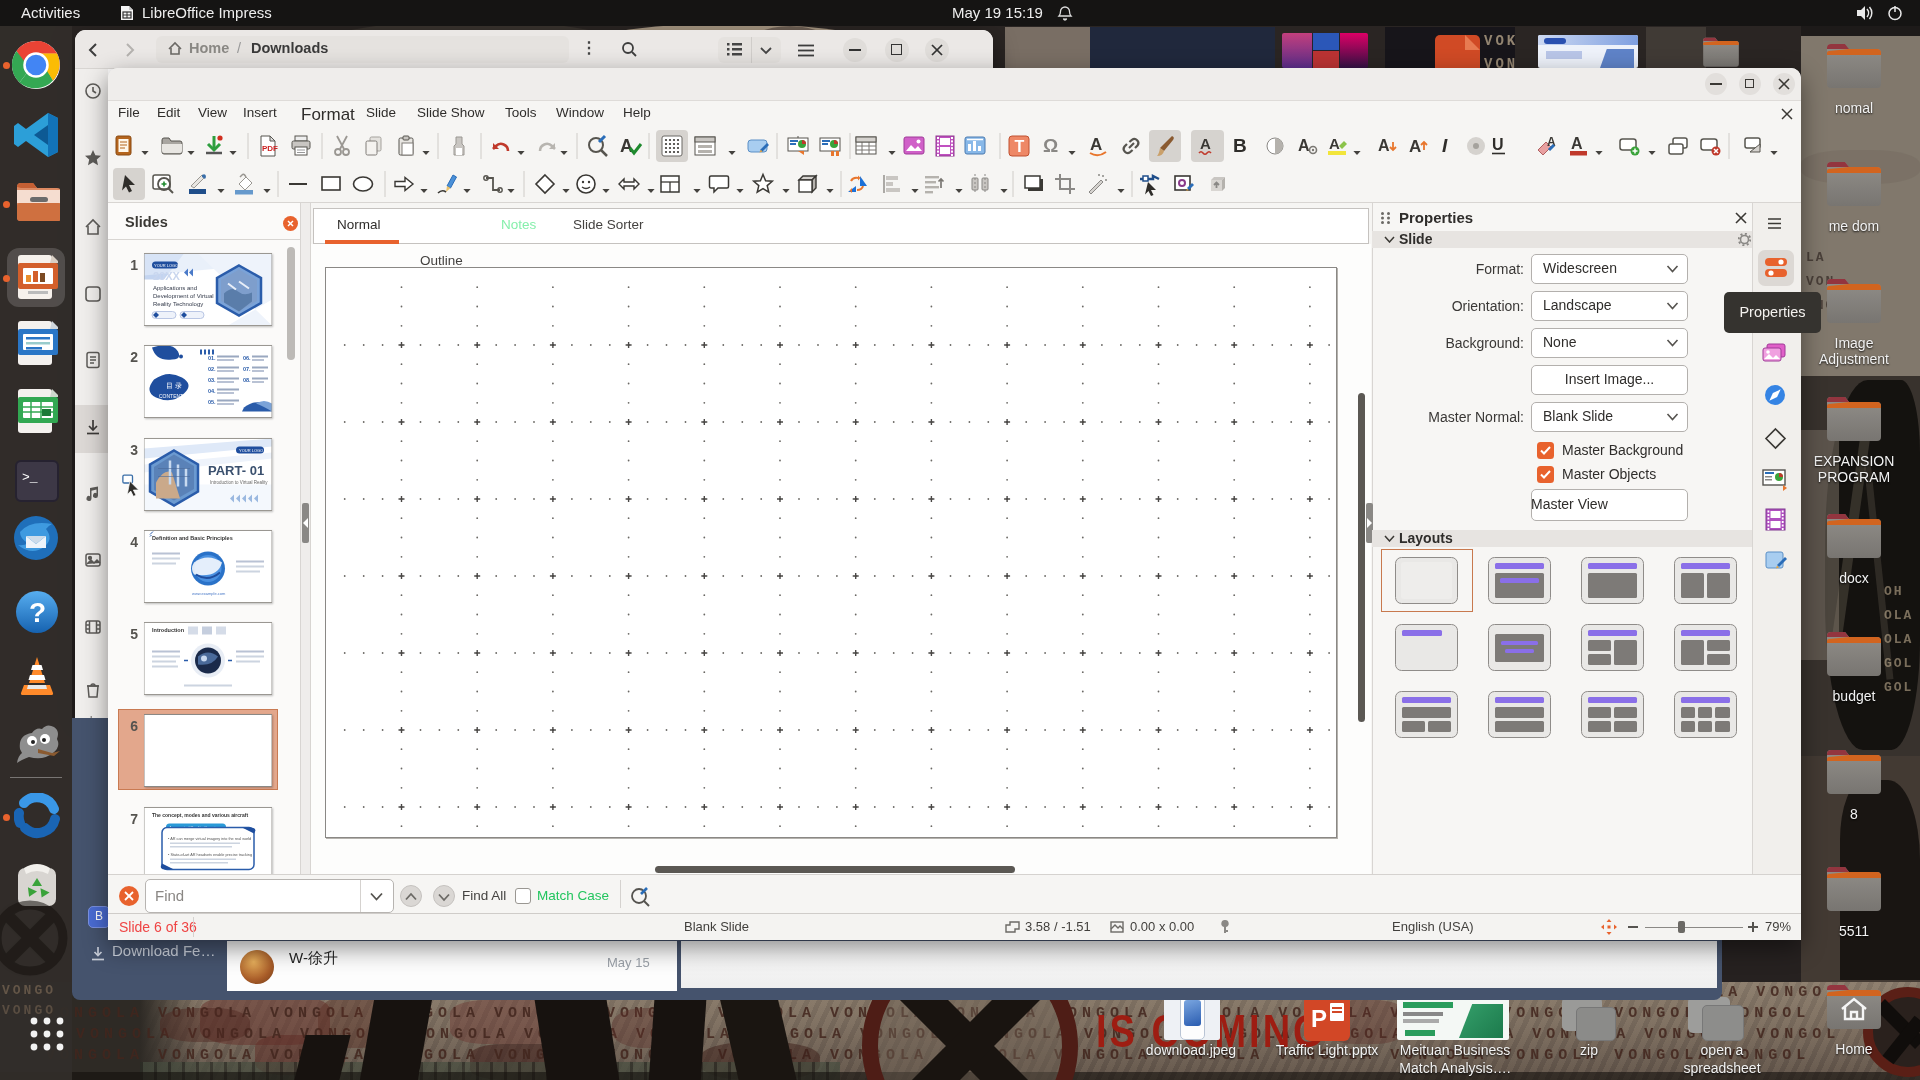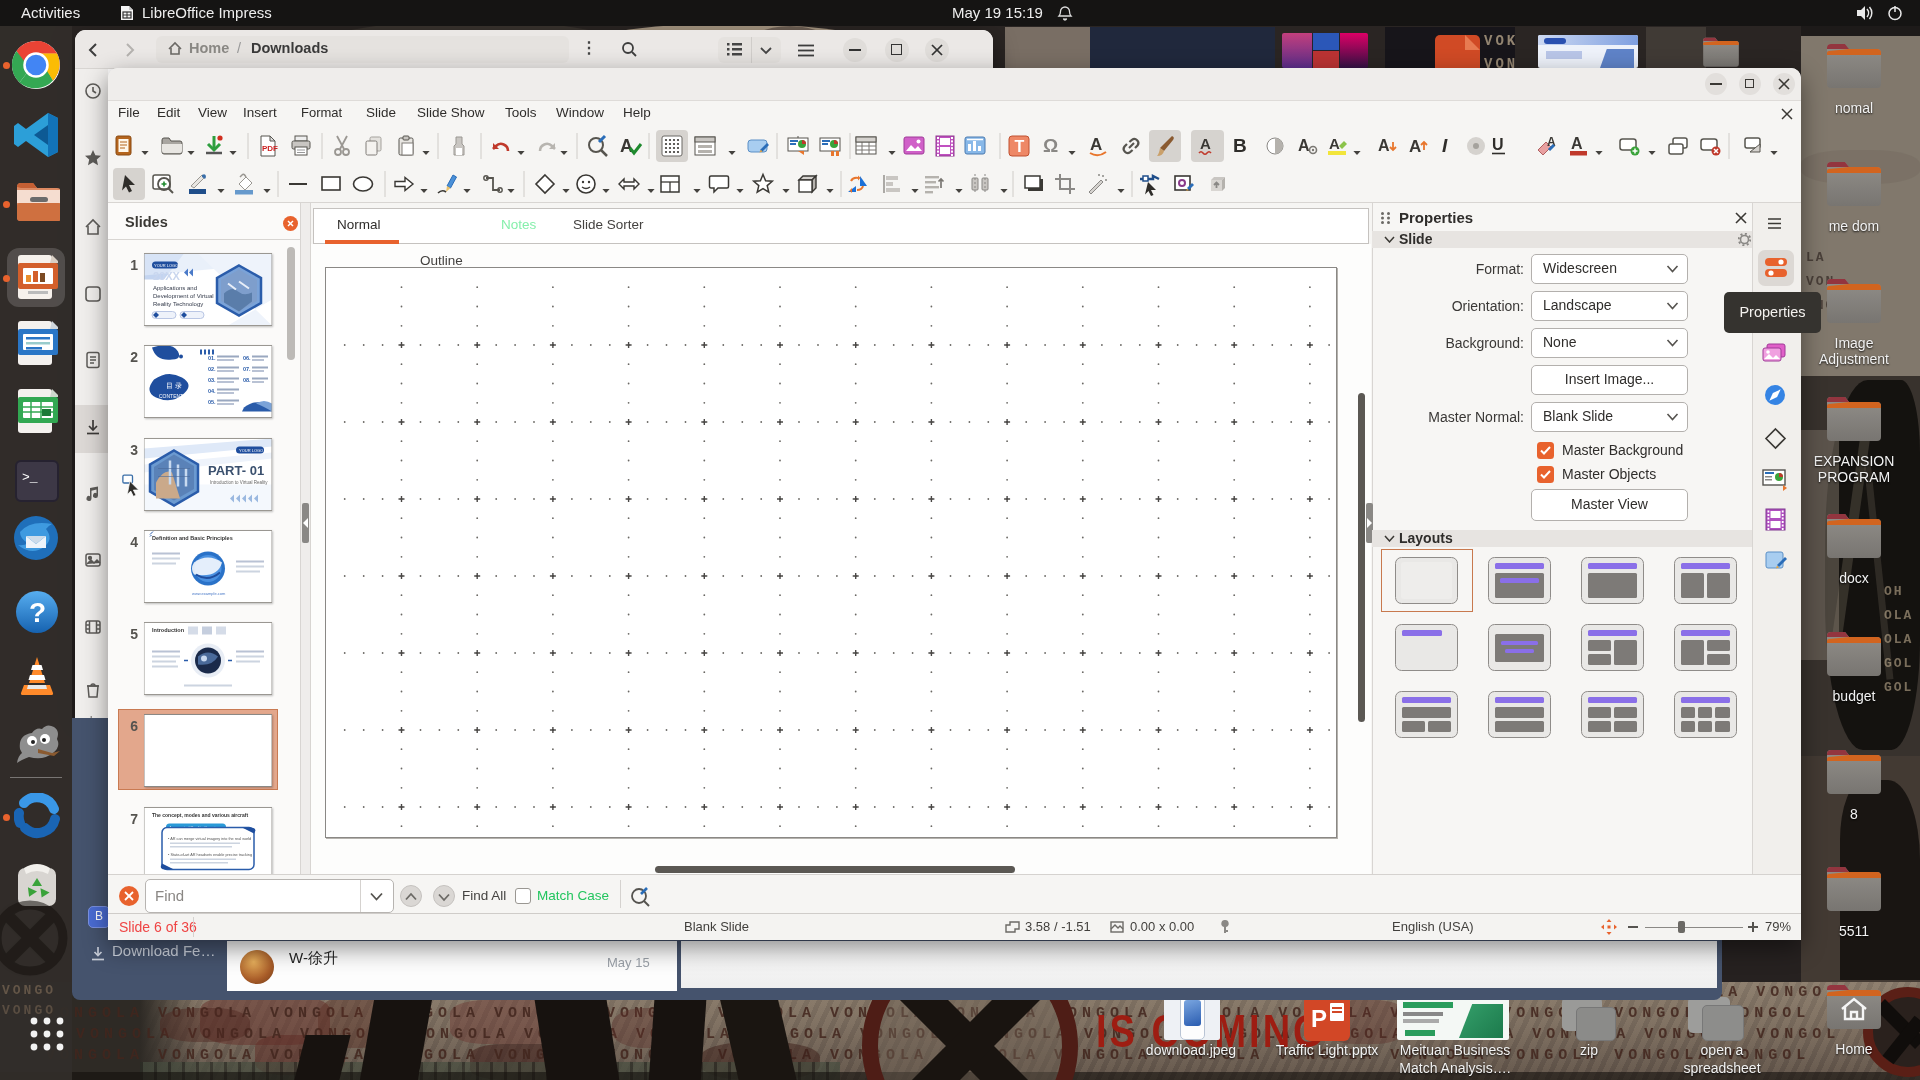--- a/index.html
+++ b/index.html
@@ -397,21 +397,21 @@
     <div class="abs" style="left:1710px;top:83px;width:12px;height:1.8px;background:#3a3834;z-index:23;"></div>
     <div class="abs" style="left:1745px;top:79px;width:9px;height:9px;border:1.6px solid #3a3834;z-index:23;"></div>
     <svg class="abs" style="left:1778px;top:78px;z-index:23;" width="12" height="12" viewBox="0 0 12 12" stroke="#3a3834" stroke-width="1.6">
       <line x1="1" y1="1" x2="11" y2="11"></line>
       <line x1="11" y1="1" x2="1" y2="11"></line>
     </svg>
     <div class="abs txt" style="left:118px;top:105px;font-size:13.5px;color:#2f2d2b;z-index:22;">File</div>
     <div class="abs txt" style="left:157px;top:105px;font-size:13.5px;color:#2f2d2b;z-index:22;">Edit</div>
     <div class="abs txt" style="left:198px;top:105px;font-size:13.5px;color:#2f2d2b;z-index:22;">View</div>
     <div class="abs txt" style="left:243px;top:105px;font-size:13.5px;color:#2f2d2b;z-index:22;">Insert</div>
-    <div class="abs txt" style="left:301px;top:105px;font-size:13px;color:#2f2d2b;z-index:22;">Format</div>
+    <div class="abs txt" style="left:301px;top:105px;font-size:17px;color:#2f2d2b;z-index:22;">Format</div>
     <div class="abs txt" style="left:366px;top:105px;font-size:13.5px;color:#2f2d2b;z-index:22;">Slide</div>
     <div class="abs txt" style="left:417px;top:105px;font-size:13.5px;color:#2f2d2b;z-index:22;">Slide Show</div>
     <div class="abs txt" style="left:505px;top:105px;font-size:13.5px;color:#2f2d2b;z-index:22;">Tools</div>
     <div class="abs txt" style="left:556px;top:105px;font-size:13.5px;color:#2f2d2b;z-index:22;">Window</div>
     <div class="abs txt" style="left:623px;top:105px;font-size:13.5px;color:#2f2d2b;z-index:22;">Help</div>
     <svg class="abs" style="left:1781px;top:108px;z-index:22;" width="12" height="12" viewBox="0 0 12 12" stroke="#3a3834" stroke-width="1.5">
       <line x1="1" y1="1" x2="11" y2="11"></line>
       <line x1="11" y1="1" x2="1" y2="11"></line>
     </svg>
     <div class="abs" style="left:108px;top:127px;width:1693px;height:76px;background:#f6f5f3;border-bottom:1px solid #d8d5d2;z-index:20;"></div>
@@ -1546,21 +1546,21 @@
     <svg class="abs" style="left:1540px;top:446px;z-index:24;" width="11" height="9" viewBox="0 0 11 9" fill="none" stroke="#fff" stroke-width="2">
       <path d="M1 4.5 L4 7.5 L10 1"></path>
     </svg>
     <div class="abs txt" style="left:1562px;top:442px;font-size:14px;color:#2f2d2b;z-index:23;">Master Background</div>
     <div class="abs" style="left:1537px;top:466px;width:17px;height:17px;background:#e8622d;border-radius:3.5px;z-index:23;"></div>
     <svg class="abs" style="left:1540px;top:470px;z-index:24;" width="11" height="9" viewBox="0 0 11 9" fill="none" stroke="#fff" stroke-width="2">
       <path d="M1 4.5 L4 7.5 L10 1"></path>
     </svg>
     <div class="abs txt" style="left:1562px;top:466px;font-size:14px;color:#2f2d2b;z-index:23;">Master Objects</div>
     <div class="abs" style="left:1531px;top:489px;width:157px;height:32px;background:#fff;border:1px solid #b3b0ad;border-radius:5px;z-index:23;"></div>
-    <div class="abs txt" style="left:1531px;top:496px;width:157px;text-align:center;font-size:14px;color:#2f2d2b;z-index:24;">Master View</div>
+    <div class="abs txt" style="left:1531px;top:496px;width:157px;text-align:left;font-size:14px;color:#2f2d2b;z-index:24;">Master View</div>
     <div class="abs" style="left:1372px;top:530px;width:380px;height:17px;background:#e7e4e1;z-index:22;"></div>
     <svg class="abs" style="left:1384px;top:535px;z-index:23;" width="11" height="7" viewBox="0 0 11 7" fill="none" stroke="#3a3834" stroke-width="1.5">
       <path d="M1 1 l4.5 5 L10 1"></path>
     </svg>
     <div class="abs txt" style="left:1399px;top:530px;font-size:14px;font-weight:bold;color:#2f2d2b;z-index:23;">Layouts</div>
     <div class="abs" style="left:1381px;top:549px;width:92px;height:63px;border:1.5px solid #c8794e;z-index:22;"></div>
     <svg class="abs" style="left:1395px;top:557px;z-index:23;" width="63" height="47" viewBox="0 0 63 47">
       <rect x="0.5" y="0.5" width="62" height="46" rx="6" fill="#e9e8e6" stroke="#8f8c89"></rect>
       <rect x="6" y="5" width="51" height="37" rx="3" fill="#eeedeb"></rect>
     </svg>

